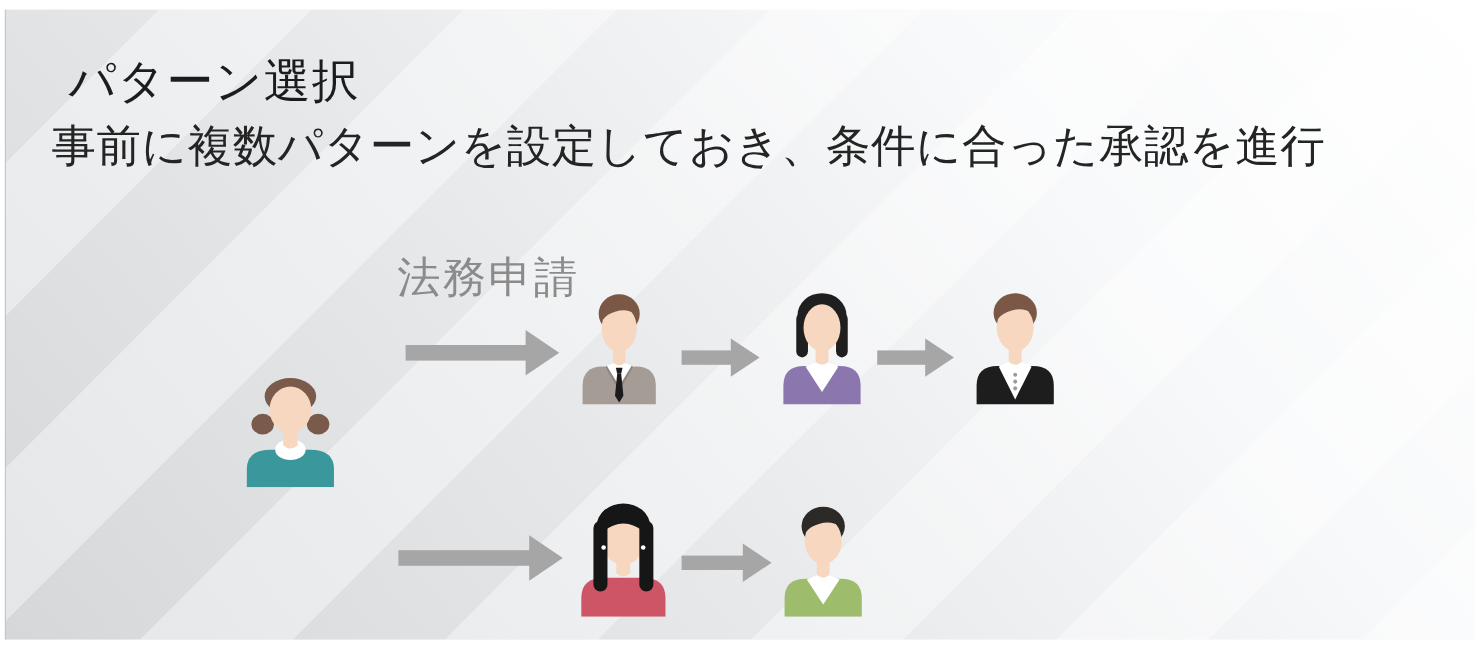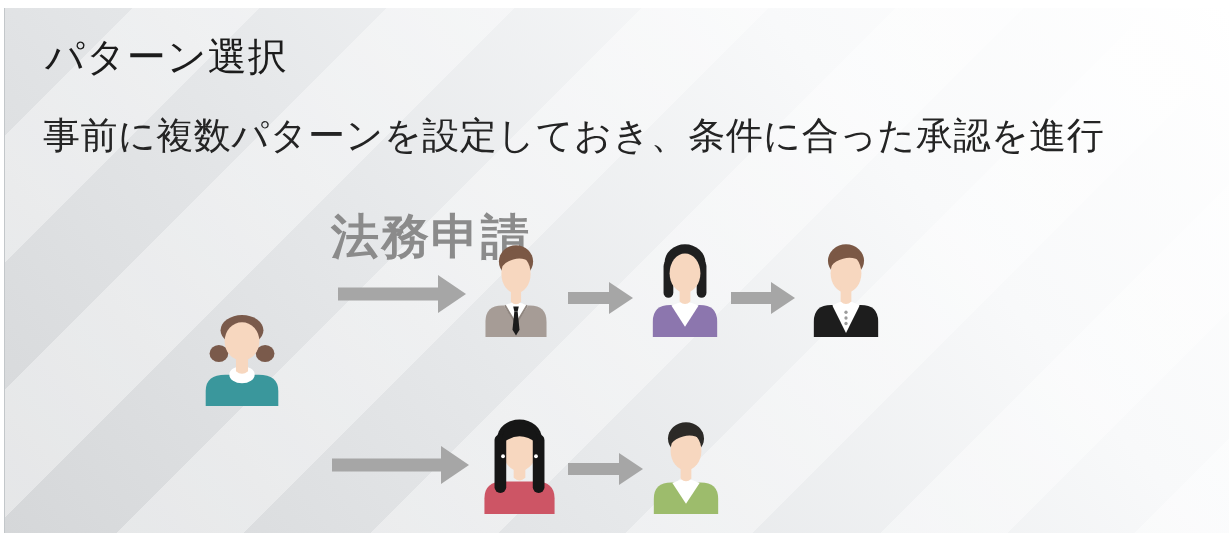--- a/index.html
+++ b/index.html
@@ -18,30 +18,30 @@
         var(--panel-from,#d5d7d9) 0%,
         #e6e8ea 38%,
         #f8f9fa 72%,
         var(--panel-to,#ffffff) 100%);
     border-left:1px solid #c3c7ca;
   }
   .title{
     position:absolute;left:40px;top:26px;
     font-size:39px;line-height:1.2;font-weight:500;
     color:var(--title-color,#1c1c1c);
-    letter-spacing:1px;margin:0;
+    letter-spacing:1px;margin:12px;
   }
   .subtitle{
-    position:absolute;left:38px;top:106px;
+    position:absolute;left:38px;top:92px;
     font-size:37px;line-height:1.2;font-weight:400;
     color:#242424;letter-spacing:0.5px;white-space:nowrap;
   }
   .flow-label{
     position:absolute;
-    font-size:48px;line-height:1.1;font-weight:700;
+    font-size:36px;line-height:1.1;font-weight:400;
     color:var(--label-color,#8b8b8b);
     letter-spacing:2px;white-space:nowrap;
   }
   #flow1-label{left:326px;top:203px;}
   #flow2-label{left:326px;top:382px;}
   .person{position:absolute;}
   .person svg{display:block;width:100%;height:100%;}
   #applicant  {left:193px;top:297px;width:88px;height:101px;}
   #f1-a1      {left:474px;top:227px;width:74px;height:102px;}
   #f1-a2      {left:641px;top:226px;width:78px;height:103px;}

